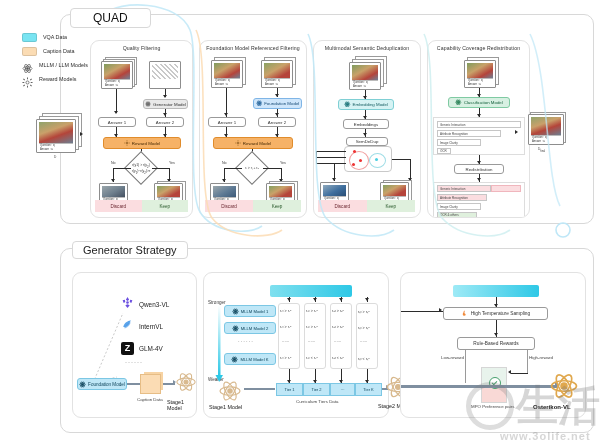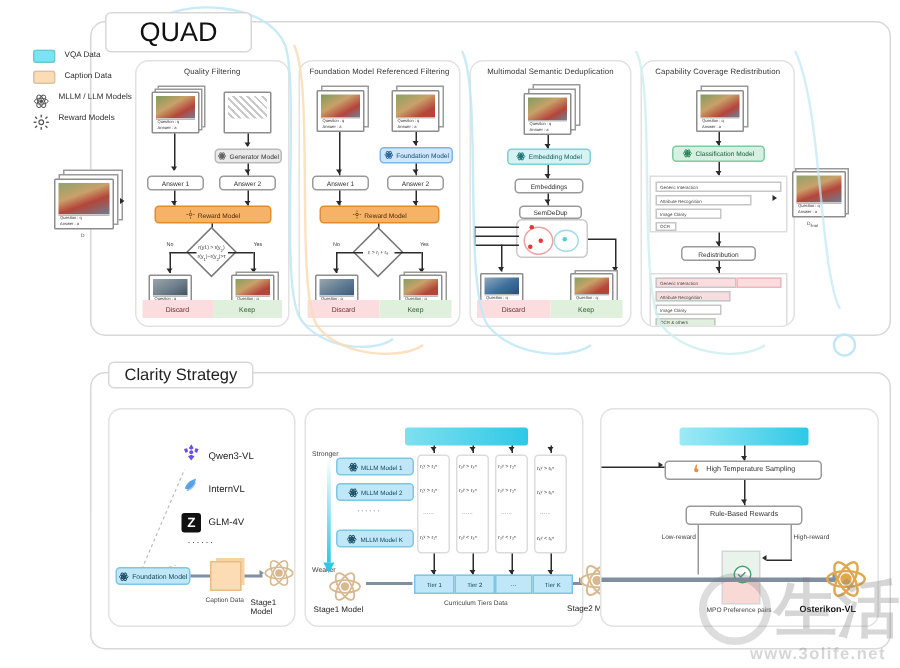--- a/index.html
+++ b/index.html
@@ -73,21 +73,21 @@
     border-top:3.4px solid #2b2b2b;
   }
   .arwr {
     position:absolute; width:0; height:0;
     border-top:2.2px solid transparent; border-bottom:2.2px solid transparent;
     border-left:3.4px solid #2b2b2b;
   }
   .sub { font-size:3.2px; color:#444; position:absolute; }
   .tiny { font-size:3.6px; color:#3a3a3a; }
   .flowcurve { position:absolute; left:0; top:0; pointer-events:none; }
-  .bigtitle { font-size:18px; color:#111; }
+  .bigtitle { font-size:12px; color:#111; }
   .mname { font-size:6.4px; color:#222; }
   .cat-row {
     position:absolute; border:1px solid #c6c6c6; background:#fff; font-size:3px;
     color:#444; display:flex; align-items:center; padding-left:2px;
   }
   .tierbox {
     position:absolute; background:#bfe7f7; border:1px solid #7cc7e4;
     font-size:4px; color:#10465c; display:flex; align-items:center; justify-content:center;
   }
   .cmpcol {
@@ -477,21 +477,21 @@
 <svg class="flowcurve" width="600" height="445">
   <path d="M105,14 C118,0 178,0 190,30 C200,56 186,190 200,212 C212,232 248,236 262,226" fill="none" stroke="#bfe7f7" stroke-width="1.6" opacity=".85"></path>
   <path d="M196,30 C210,58 196,196 212,218 C228,238 268,240 282,230" fill="none" stroke="#fbdcb4" stroke-width="1.6" opacity=".85"></path>
   <path d="M308,34 C322,62 308,196 326,218 C344,238 380,240 394,230" fill="none" stroke="#bfe7f7" stroke-width="1.6" opacity=".85"></path>
   <path d="M424,34 C438,62 424,196 442,218 C460,238 496,240 510,230" fill="none" stroke="#cfeef0" stroke-width="1.6" opacity=".85"></path>
   <path d="M530,34 C548,70 546,180 560,206" fill="none" stroke="#bfe7f7" stroke-width="1.6" opacity=".7"></path>
   <circle cx="563" cy="230" r="7" fill="none" stroke="#bfe7f7" stroke-width="1.6"></circle>
 </svg>
 
 <div class="panel" style="left:60px; top:248px; width:534px; height:185px;"></div>
-<div class="panel-title" style="left:72px; top:241px; font-size:11px; padding:2px 10px;">Clarity Strategy</div>
+<div class="panel-title" style="left:72px; top:241px; font-size:11px; padding:2px 10px;">Generator Strategy</div>
 
 <div class="stage-box" style="left:72px; top:272px; width:125px; height:146px;">
 
   <div style="position:absolute; left:48px; top:20px;">
     <div style="display:flex; align-items:center; gap:5px; height:22px;">
       <span>
         <svg width="13" height="13" viewBox="0 0 24 24">
             <g fill="#6b4fe0">
           <path d="M12 2l3 5-3 2-3-2z"></path>
               <path d="M21 8l-2 5-3-2 1-4z"></path>

